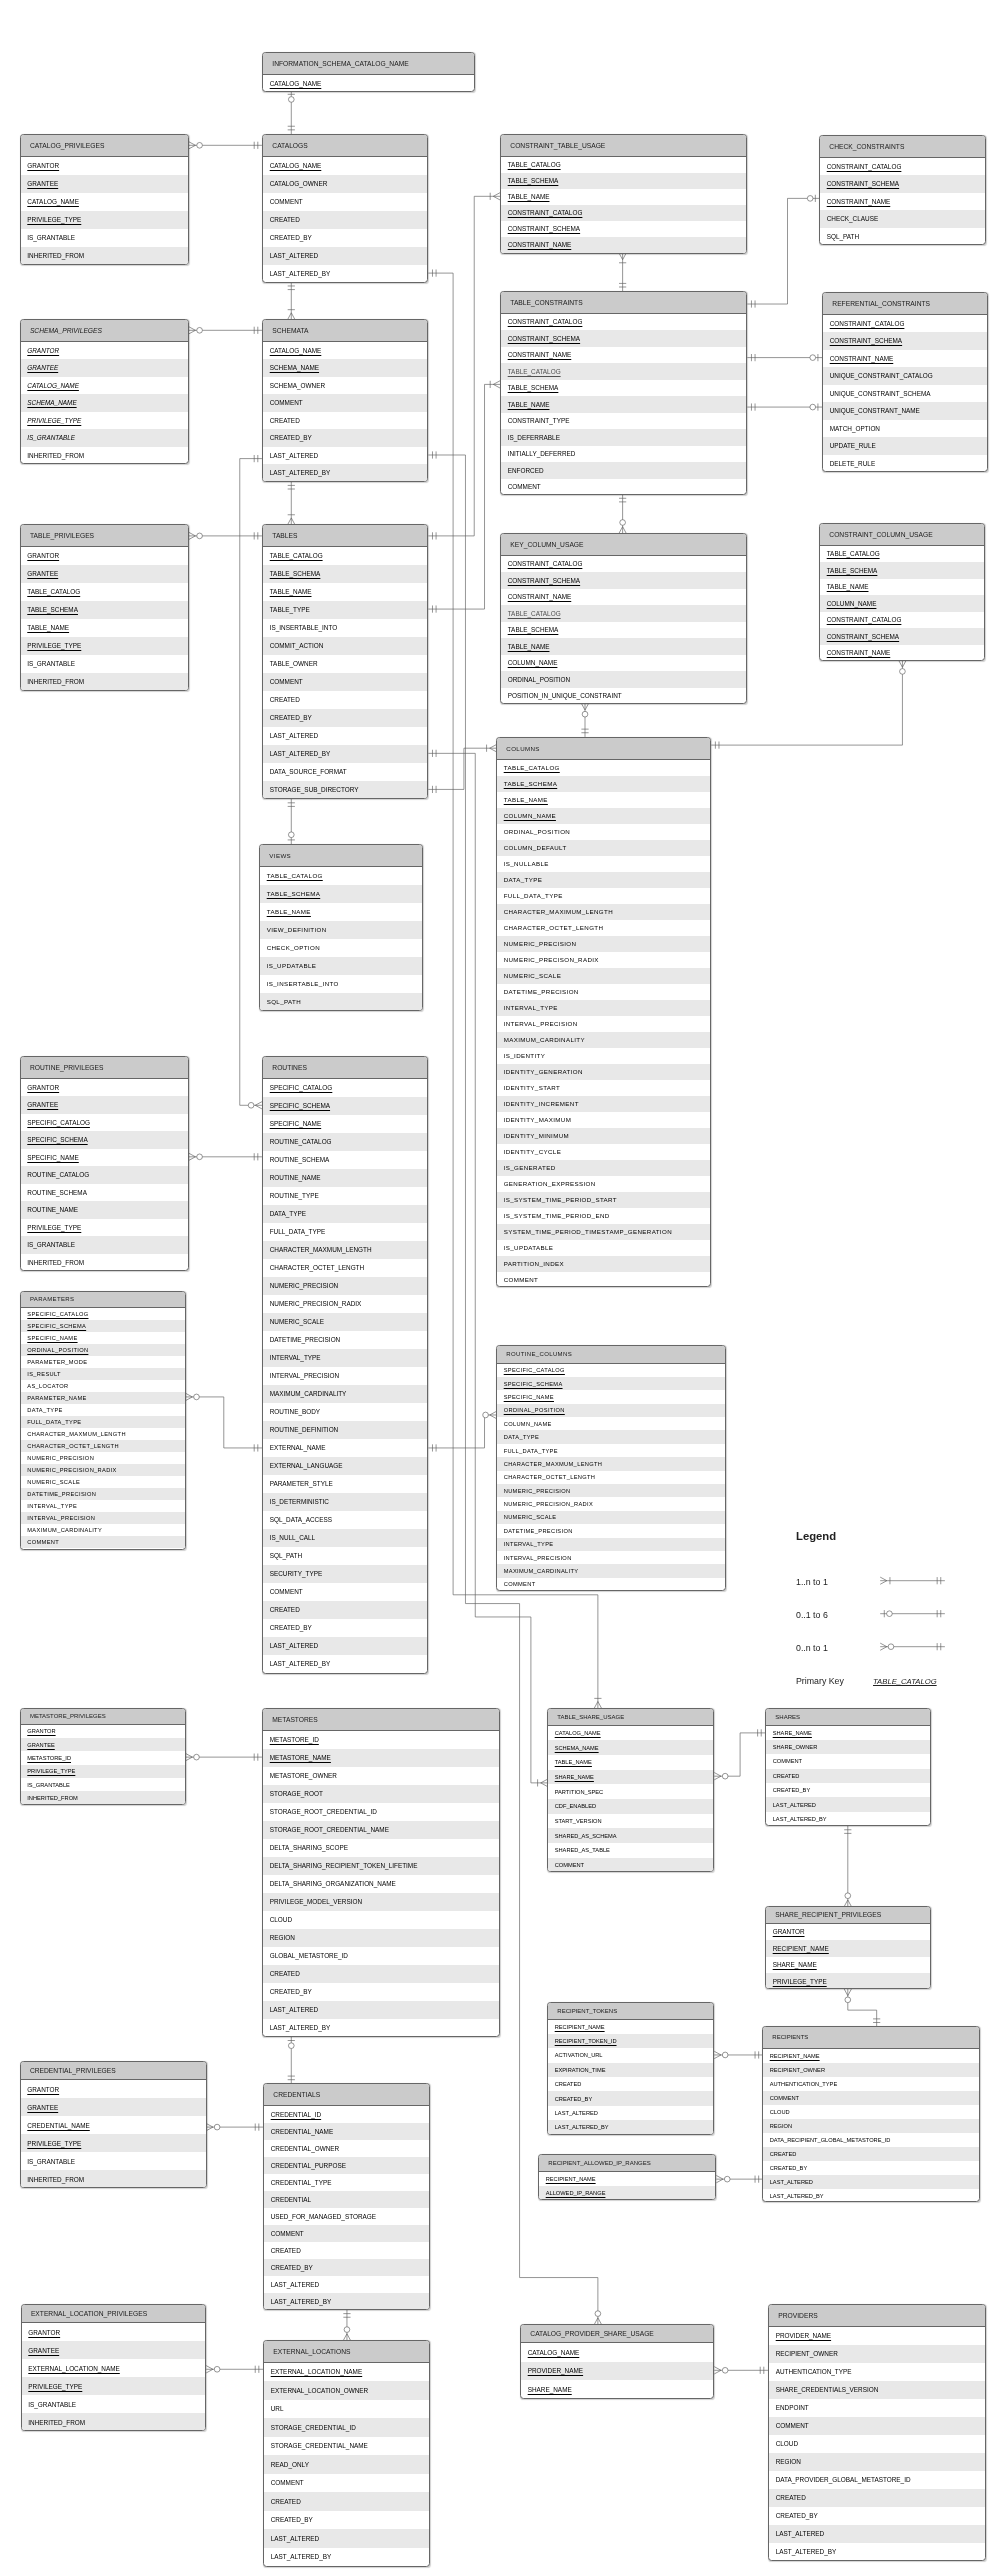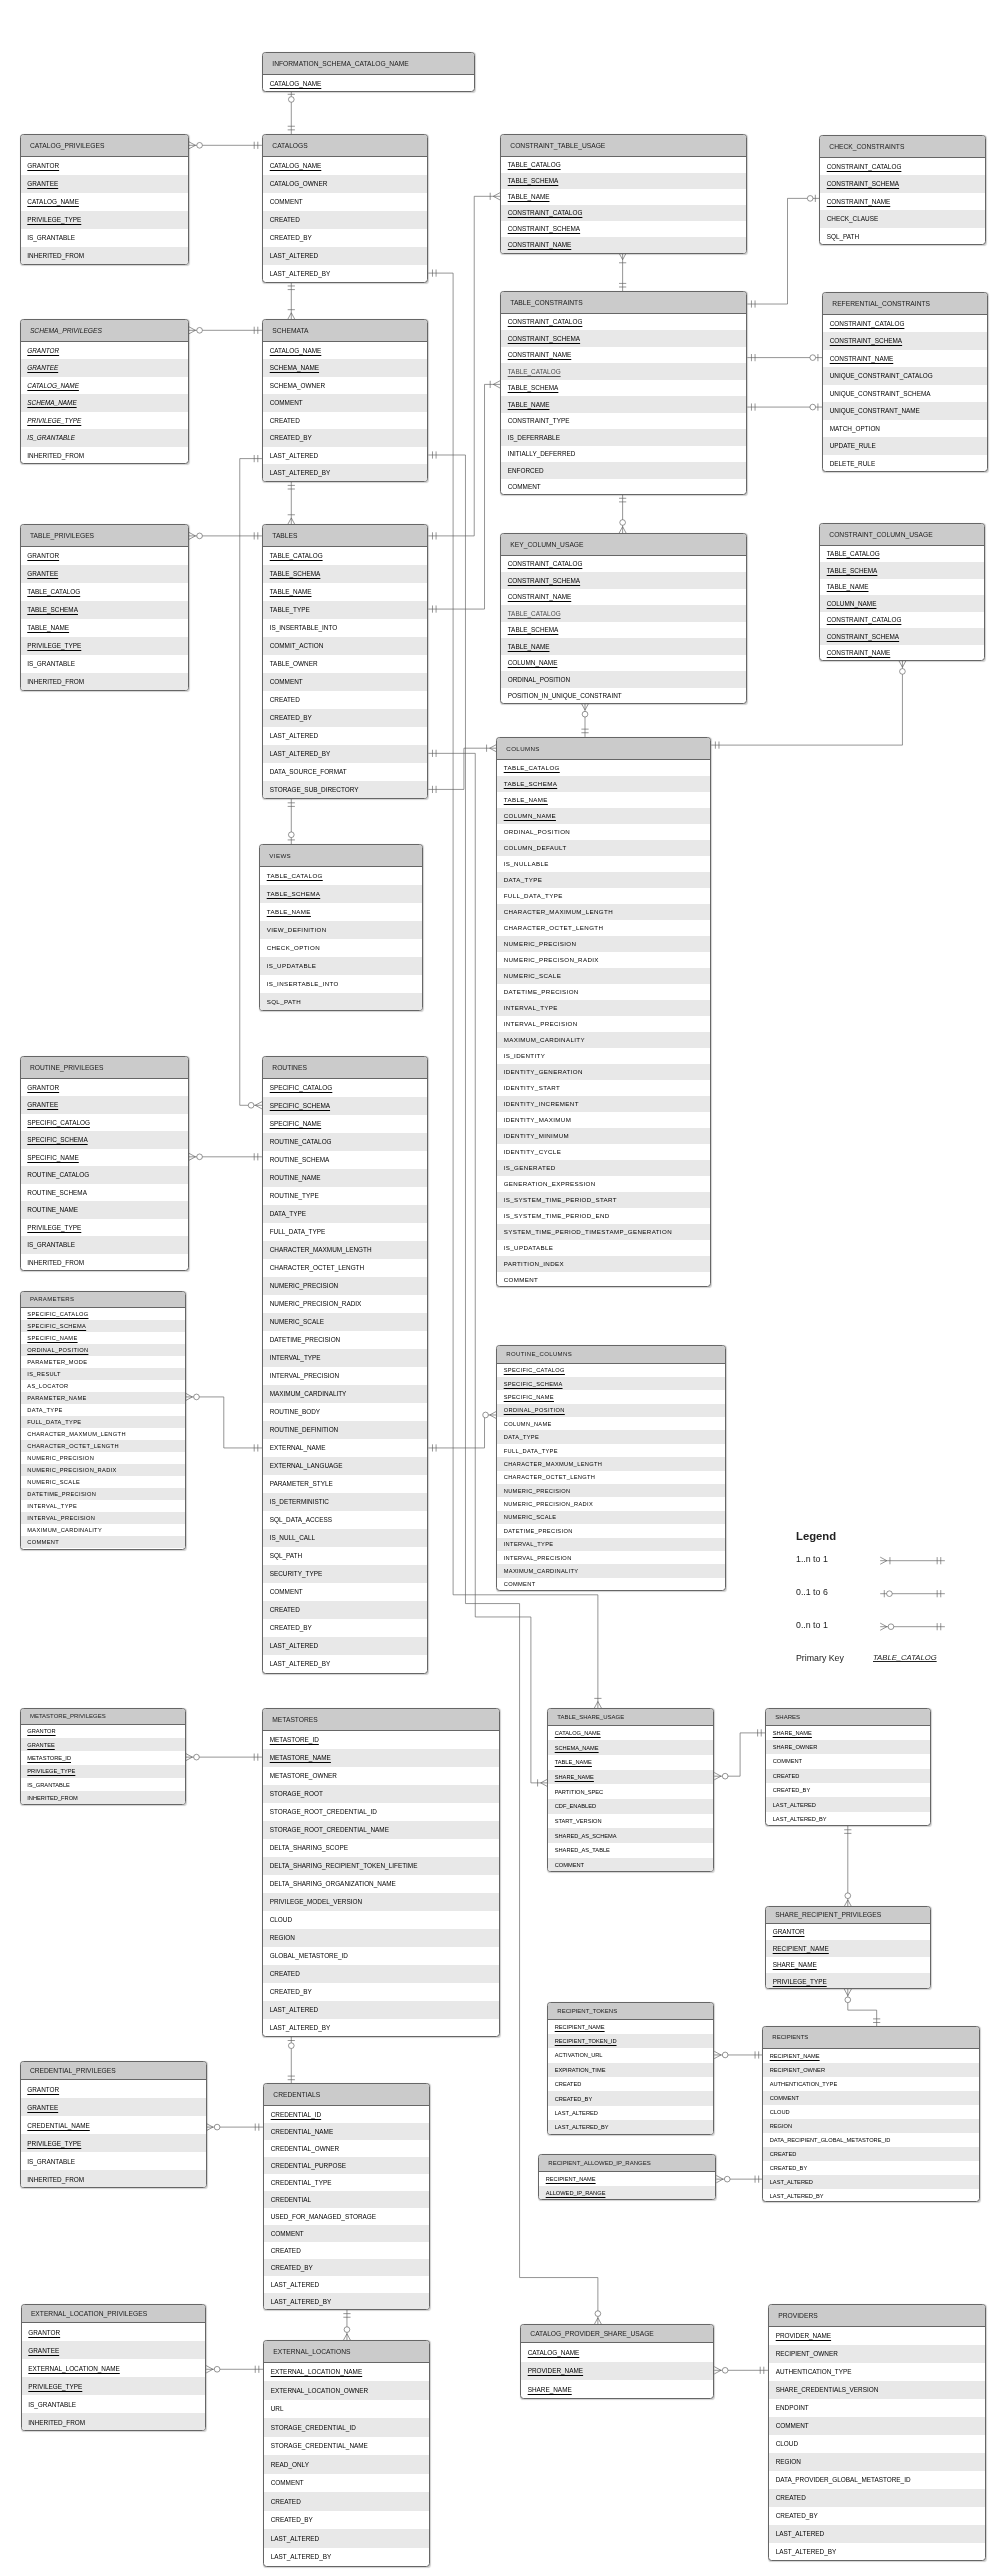--- a/index.html
+++ b/index.html
@@ -15,21 +15,21 @@
   .entity .row.alt{background:#e8e8e8;}
   .entity.style-b .row,.entity.style-b .hdr{letter-spacing:0.06em;font-size:6.2px;}
   .entity.compact .row{font-size:5.7px;}
   .entity.compact .hdr{font-size:6px;}
   .fld.pk{text-decoration:underline;text-underline-offset:1.5px;}
   .fld.it{font-style:italic;}
   .fld.muted{color:#505050;}
   .hdr.it{font-style:italic;}
   #legend{position:absolute;z-index:1;}
   #legend .legend-title{font-size:11.3px;font-weight:bold;color:#222;margin-bottom:12.4px;}
-  #legend .legend-item{display:flex;align-items:flex-start;height:33px;}
+  #legend .legend-item{display:flex;align-items:flex-end;height:33px;}
   #legend .legend-label{width:77px;font-size:8.8px;color:#222;}
   #legend .legend-sample{font-size:7.7px;font-style:italic;text-decoration:underline;color:#222;}
 </style>
 </head>
 <body>
 
 <div id="diagram-canvas">
   <svg id="connector-layer" width="1001" height="2579" viewBox="0 0 1942 5005">
       <g>
         <polyline points="565,175 565,260" fill="none" stroke="#616161" stroke-width="1.3" stroke-linejoin="round"></polyline>

